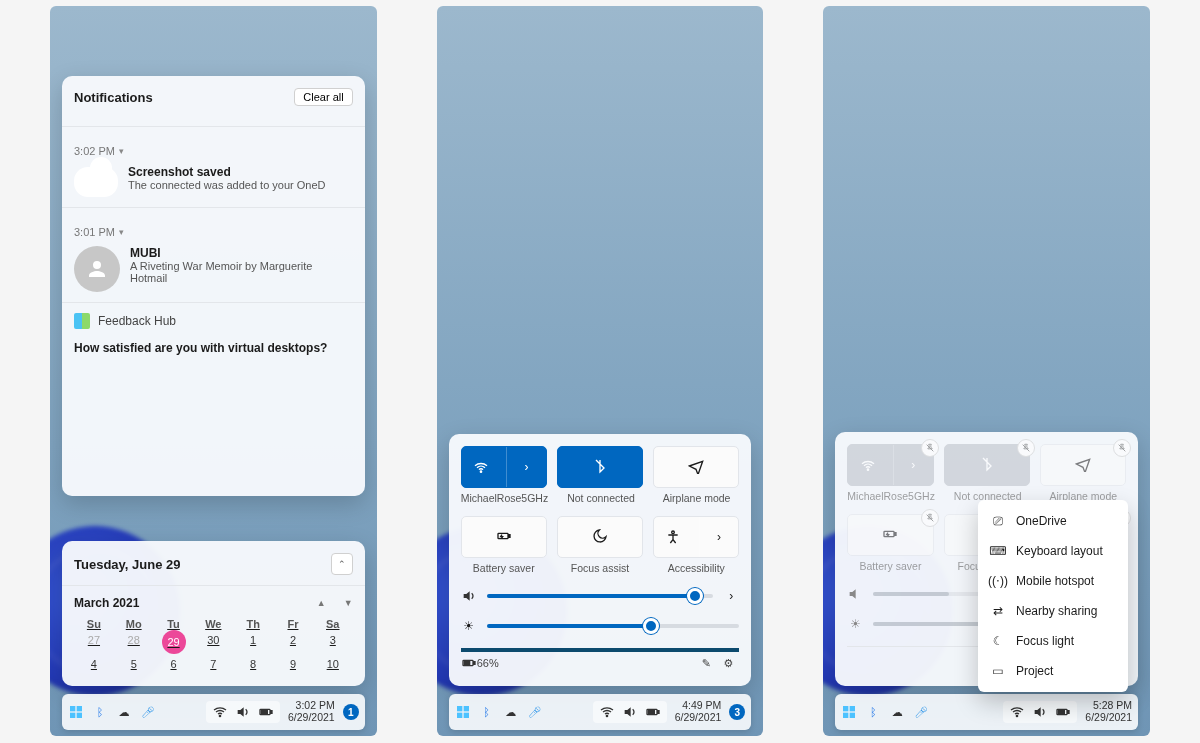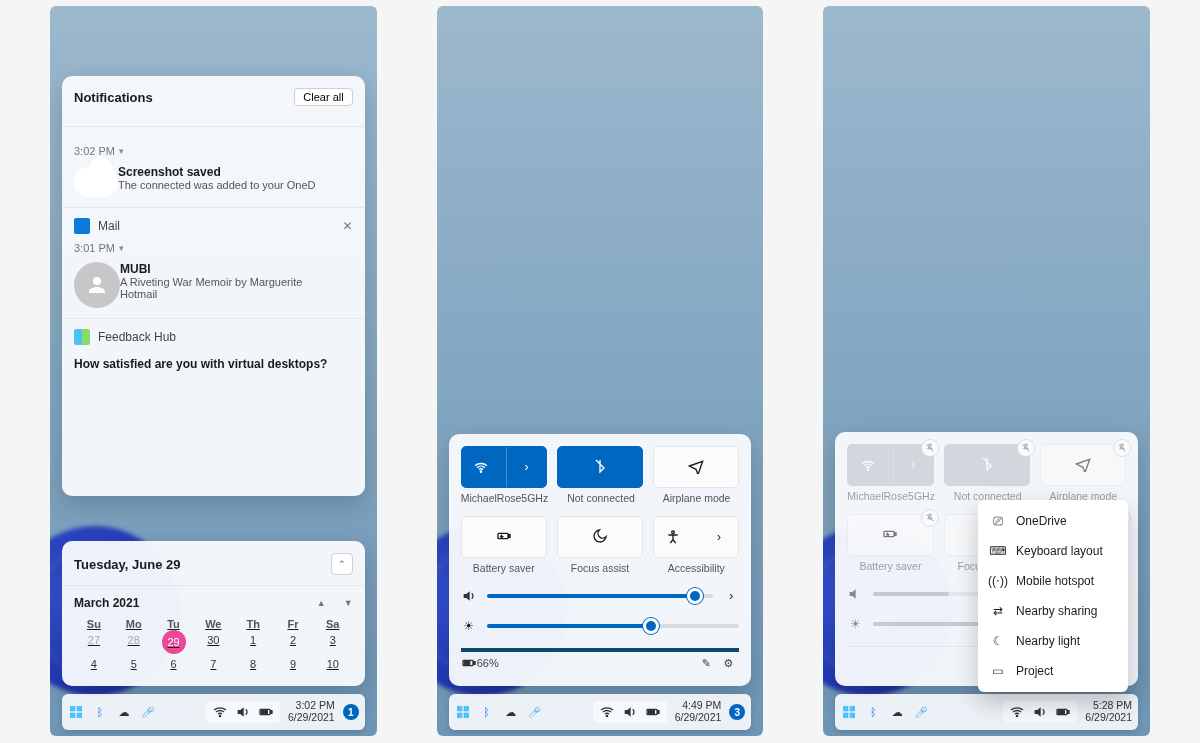--- a/index.html
+++ b/index.html
@@ -19,21 +19,21 @@
   .nhdr .title{font-weight:600;font-size:13px;}
   .btn-clear{font-size:11px;border:1px solid #d0d0d0;background:#fff;border-radius:4px;padding:2px 8px;cursor:pointer;}
   .app-row{display:flex;align-items:center;gap:8px;color:#444;font-size:12px;}
   .app-row .close{margin-left:auto;color:#777;}
   .sq{width:16px;height:16px;border-radius:2px;display:inline-block;}
   .sq.od{background:linear-gradient(135deg,#0a4aa8,#0a4aa8 50%,#f5a623 50%);}
   .sq.mail{background:#0a7bd8;}
   .sq.fb{background:linear-gradient(90deg,#4ac3f4 50%,#8cd96a 50%);}
   .ts{color:#777;font-size:11px;margin:8px 0 4px;display:flex;align-items:center;gap:4px;}
   .chev{font-size:9px;color:#888;}
-  .body1{display:flex;margin-top:4px;}
+  .body1{display:flex;gap:10px;margin-top:4px;}
   .cloud{width:44px;height:30px;background:#fff;border-radius:14px;position:relative;flex:none;margin-top:2px;}
   .cloud::before{content:"";position:absolute;width:22px;height:22px;background:#fff;border-radius:50%;top:-10px;left:16px;}
   .body1 .tt{font-weight:600;}
   .body1 .sub{color:#555;font-size:11px;}
   .avatar{width:46px;height:46px;border-radius:50%;background:#c7c7c7;display:flex;align-items:center;justify-content:center;flex:none;}
   .avatar svg{width:24px;height:24px;fill:#fff;}
   .fb-q{font-weight:600;margin-top:12px;}
 
   .cal { bottom:50px; top:auto; }
   .cal-hdr{display:flex;align-items:center;justify-content:space-between;}
@@ -109,25 +109,20 @@
         </div>
     <div class="body1">
       <div class="cloud"></div>
       <div>
         <div class="tt">Screenshot saved</div>
         <div class="sub">The connected was added to your OneD</div>
       </div>
     </div>
     <div class="sep"></div>
 
-    <div class="app-row">
-      <span class="sq mail"></span>
-      <span>Mail</span>
-      <span class="close">✕</span>
-    </div>
     <div class="ts">
           <span>3:01 PM</span>
           <span class="chev">▾</span>
         </div>
     <div class="body1">
       <div class="avatar">
         <svg viewBox="0 0 24 24">
               <path d="M12 12a4 4 0 1 0-4-4 4 4 0 0 0 4 4zm0 2c-3 0-8 1.5-8 4.5V20h16v-1.5C20 15.5 15 14 12 14z"></path>
             </svg>
       </div>
@@ -516,21 +511,21 @@
           <div class="mi">
             <span class="tb-ic">((⋅))</span>
             <span>Mobile hotspot</span>
           </div>
           <div class="mi">
             <span class="tb-ic">⇄</span>
             <span>Nearby sharing</span>
           </div>
           <div class="mi">
             <span class="tb-ic">☾</span>
-            <span>Nearby light</span>
+            <span>Focus light</span>
           </div>
           <div class="mi">
             <span class="tb-ic">▭</span>
             <span>Project</span>
           </div>
         </div>
   </div>
 
   <div class="taskbar">
     <span class="tb-ic">

